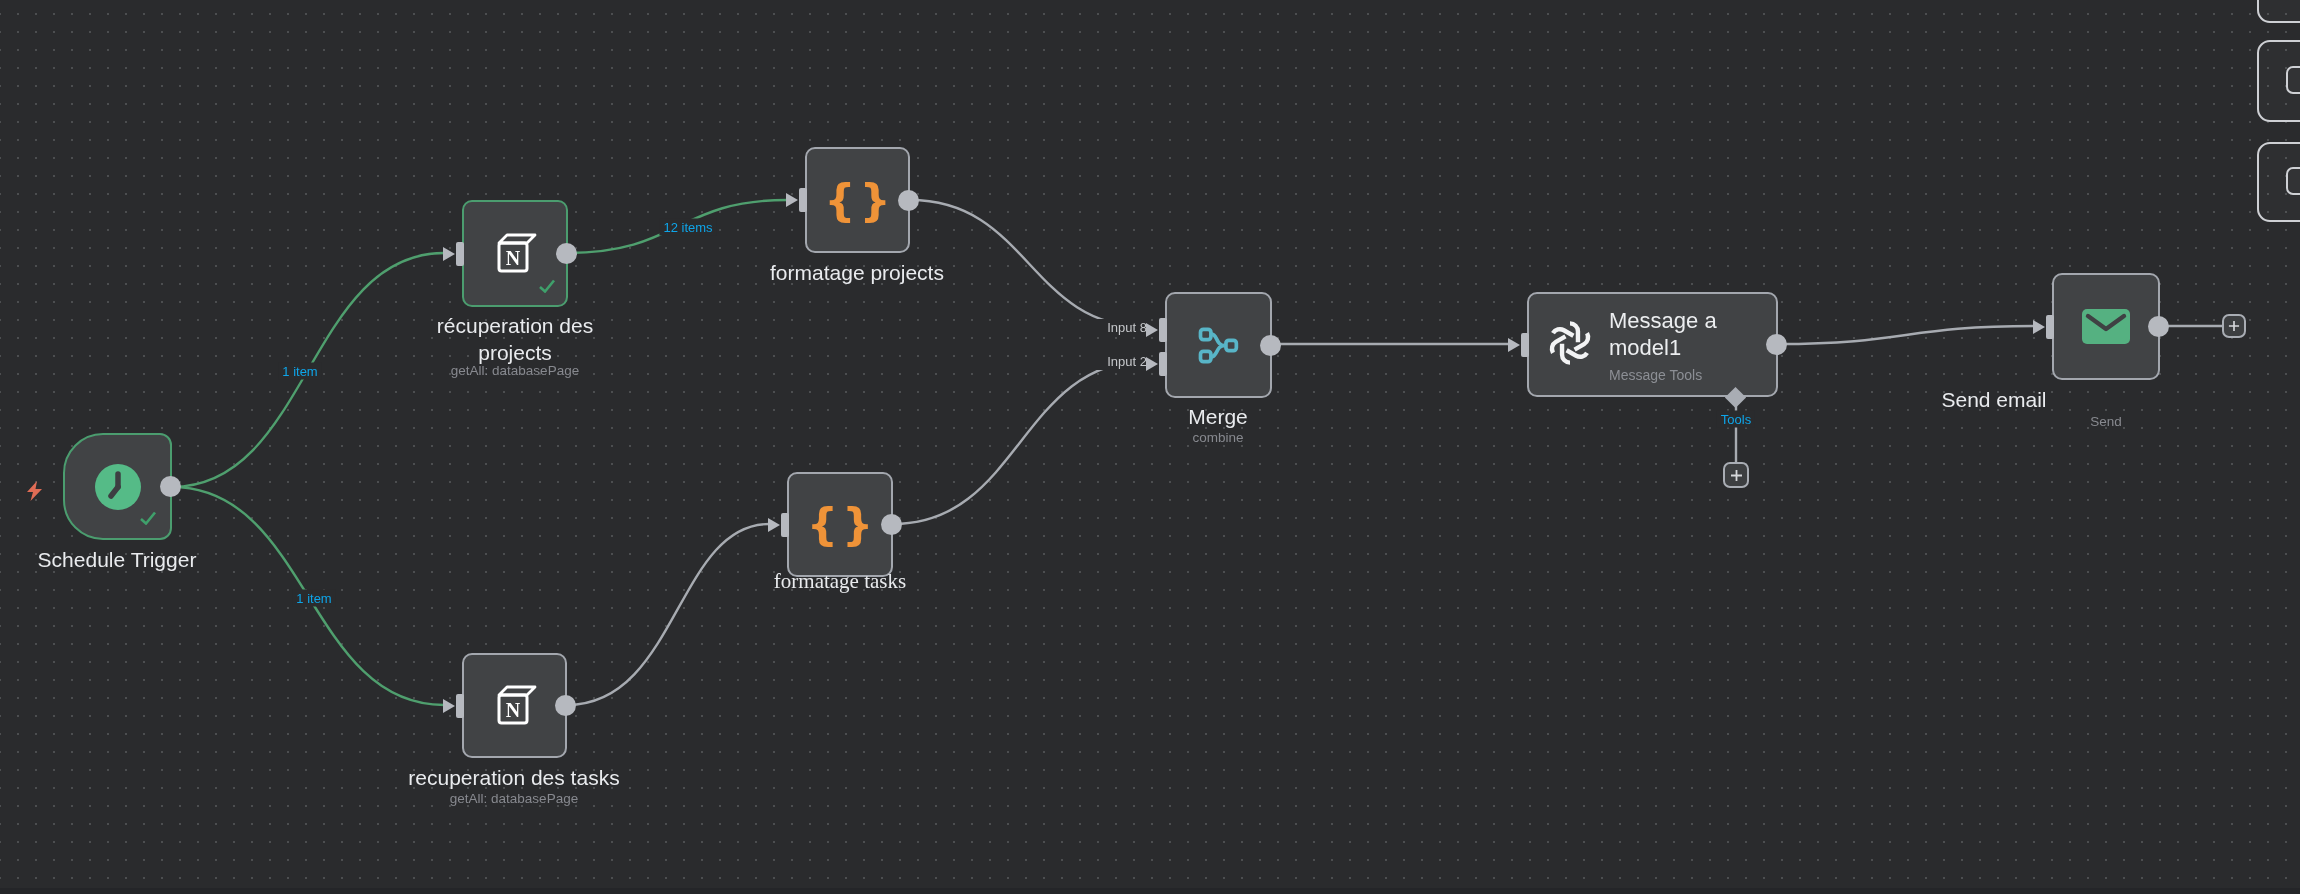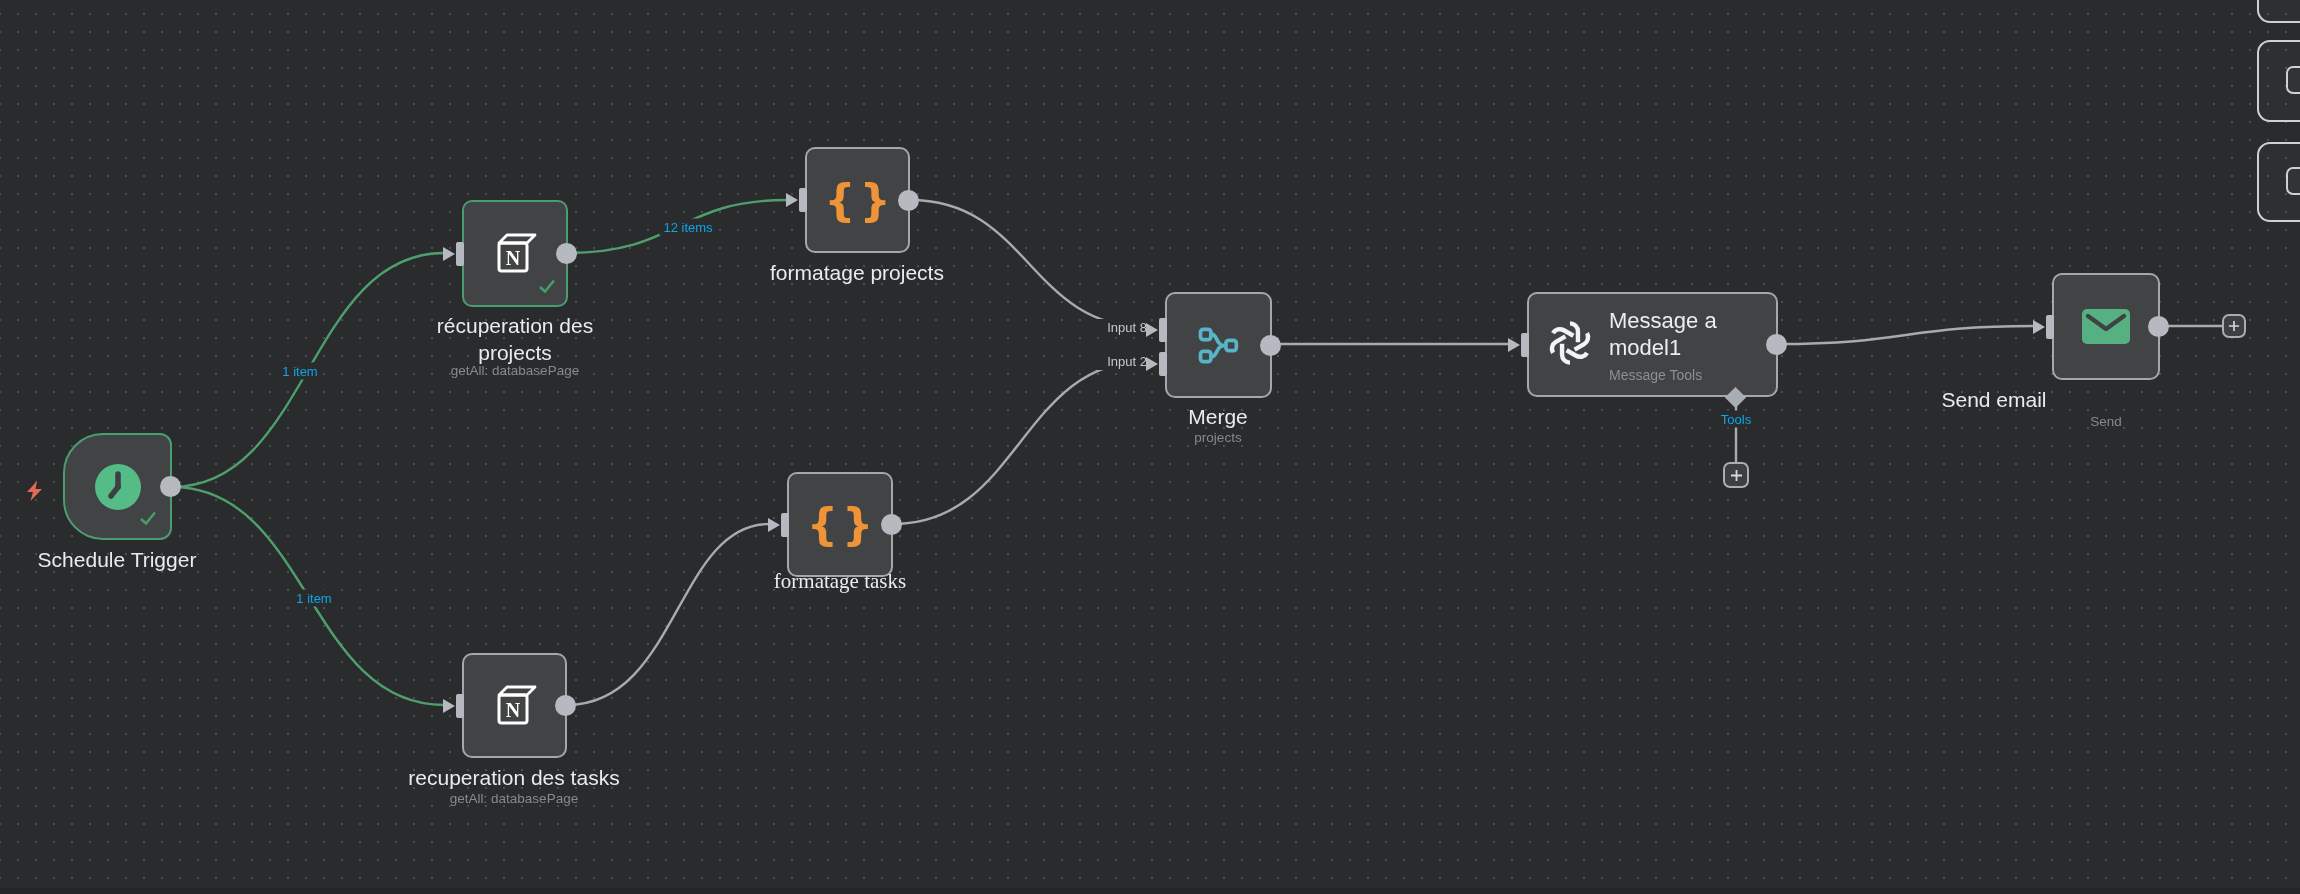--- a/index.html
+++ b/index.html
@@ -181,21 +181,21 @@
         <span class="tri"></span>
         <span class="bar"></span>
       </div>
     <div class="in-port" style="top:58px;">
         <span class="tri"></span>
         <span class="bar"></span>
       </div>
     <div class="out-dot"></div>
   </div>
   <div class="node-label" style="left:1068px;top:403px;">Merge</div>
-  <div class="node-sub" style="left:1068px;top:430px;">projects</div>
+  <div class="node-sub" style="left:1068px;top:430px;">combine</div>
 
   <div class="node" style="left:1527px;top:292px;width:251px;height:105px;">
     <div class="openai-row">
       <span>
         <svg width="46" height="46" viewBox="-24 -24 48 48">
           <g stroke="#f2f3f4" stroke-width="4.6" fill="none">
             <g>
                 <path d="M0,-20.5 a8.3,8.3 0 0 1 8.3,8.3 v11.5"></path>
               </g>
             <g transform="rotate(60)">

